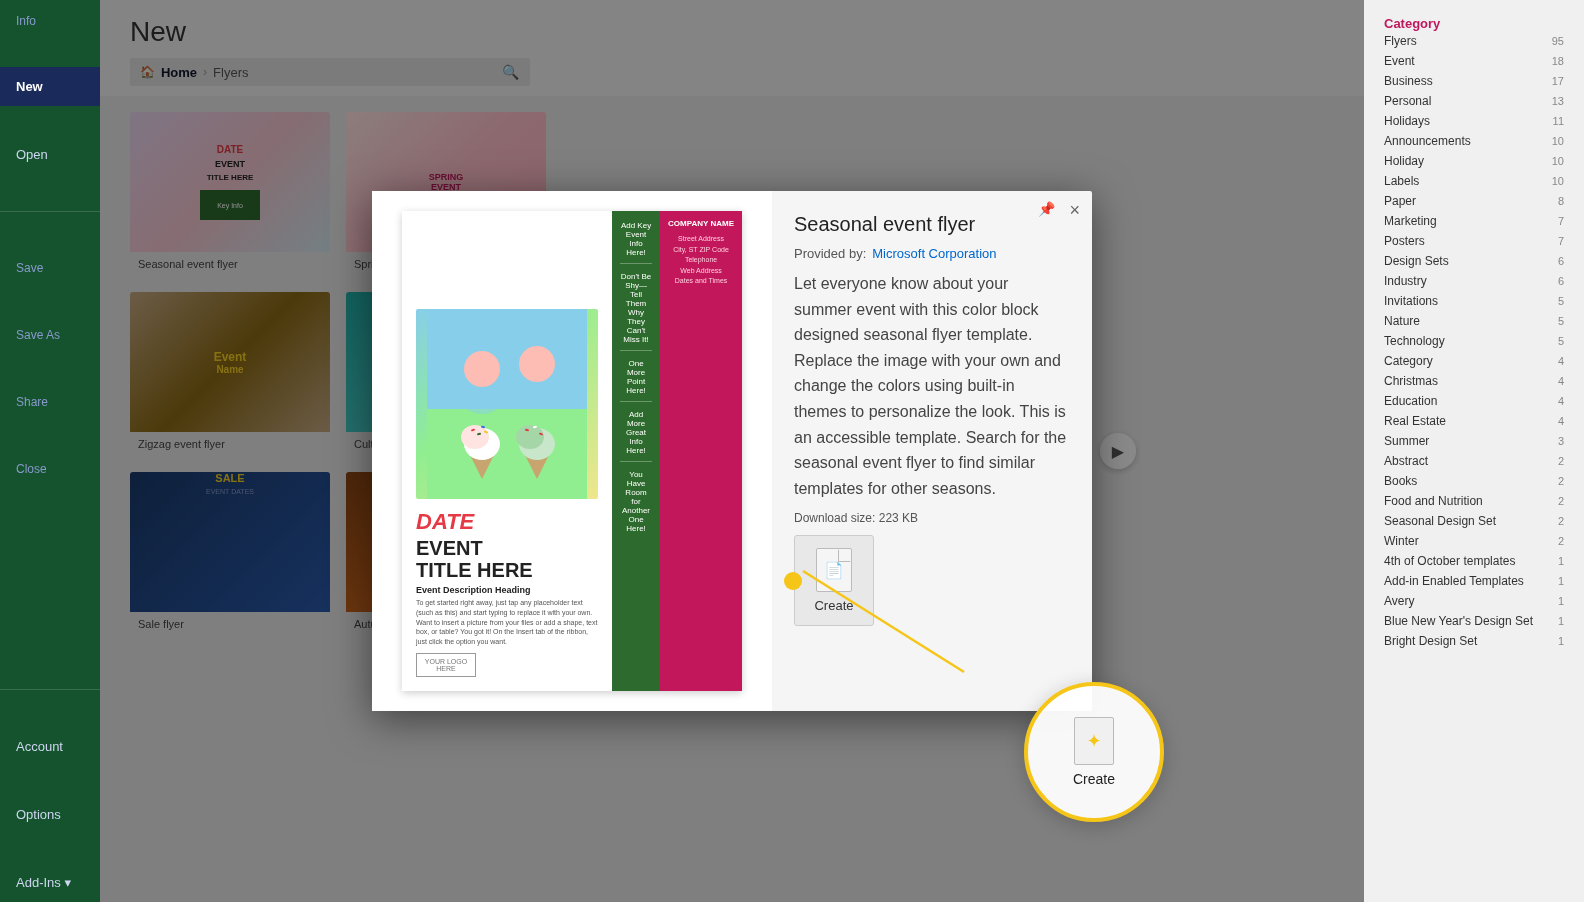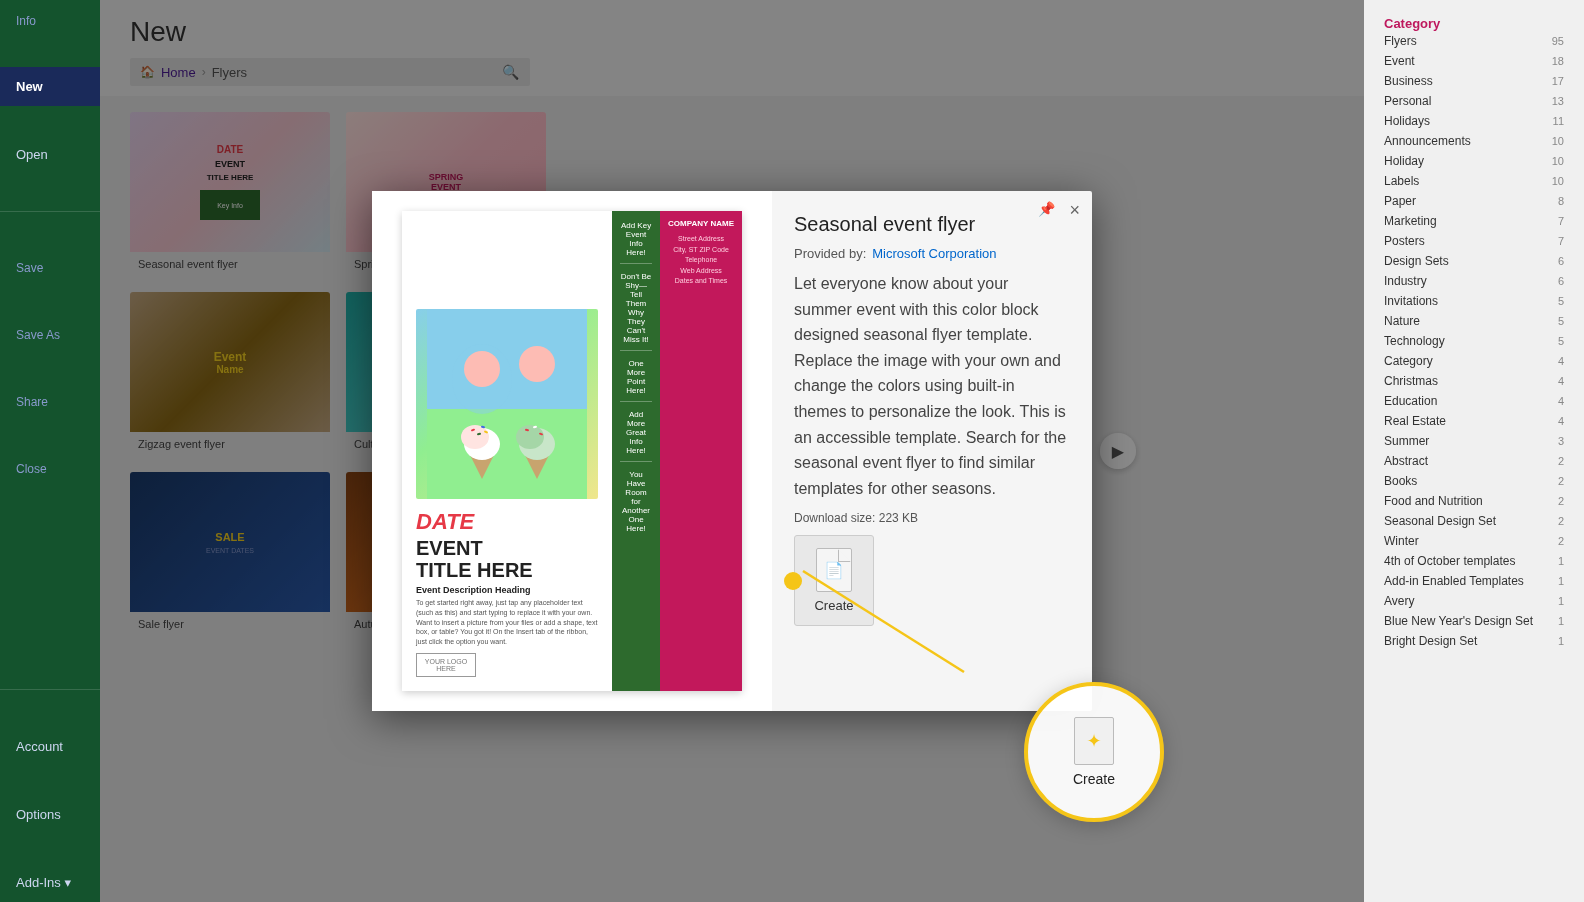--- a/index.html
+++ b/index.html
@@ -32,21 +32,21 @@
     }
     .breadcrumb-bar {
       display: flex;
       align-items: center;
       gap: 6px;
       background: #e0e0e0;
       padding: 6px 10px;
       border-radius: 2px;
       max-width: 400px;
     }
-    .breadcrumb-home { font-size: 13px; color: #4c1d95; display: flex; align-items: center; gap: 4px; }
+    .breadcrumb-home { font-size: 13px; color: #0f172a; display: flex; align-items: center; gap: 4px; font-weight: bold; }
     .breadcrumb-sep { color: #999; font-size: 12px; }
     .breadcrumb-current { font-size: 13px; color: #555; }
     .breadcrumb-search { margin-left: auto; color: #666; font-size: 14px; }
     .template-card {
       background: #e8e8e8;
       border-radius: 3px;
       overflow: hidden;
       cursor: pointer;
       position: relative;
     }
@@ -58,21 +58,21 @@
     .template-label {
       padding: 6px 8px;
       font-size: 11px;
       color: #444;
       background: #e8e8e8;
     }
 
     
     .thumb-seasonal { background: linear-gradient(135deg, #e8d5f0 0%, #f5c6d0 50%, #d4e8f0 100%); display: flex; flex-direction: column; justify-content: center; align-items: center; height: 140px; }
     .thumb-zigzag { background: linear-gradient(135deg, #c4a882 0%, #8b6914 50%, #c4a882 100%); height: 140px; display: flex; align-items: center; justify-content: center; }
-    .thumb-sale { background: linear-gradient(135deg, #1a3a6b 0%, #2a5aab 100%); height: 140px; display: flex; align-items: center; justify-content: center; }
+    .thumb-sale { background: linear-gradient(135deg, #1a3a6b 0%, #2a5aab 100%); height: 140px; display: flex; align-items: flex-start; justify-content: center; }
     .thumb-autumn { background: linear-gradient(135deg, #8b4513 0%, #d2691e 50%, #ff8c00 100%); height: 140px; }
     .thumb-spring { background: linear-gradient(135deg, #90ee90 0%, #98fb98 50%, #f0fff0 100%); height: 140px; }
     .thumb-summer { background: linear-gradient(135deg, #4169e1 0%, #1e90ff 50%, #00bfff 100%); height: 140px; display: flex; align-items: center; justify-content: center; }
     .thumb-springtime { background: linear-gradient(135deg, #ffe4e1 0%, #ffc0cb 50%, #ffb6c1 100%); height: 140px; }
     .thumb-cultural { background: linear-gradient(135deg, #20b2aa 0%, #48d1cc 50%, #40e0d0 100%); height: 140px; }
 
     
     .modal-backdrop {
       position: absolute;
       top: 0; left: 0; right: 0; bottom: 0;

